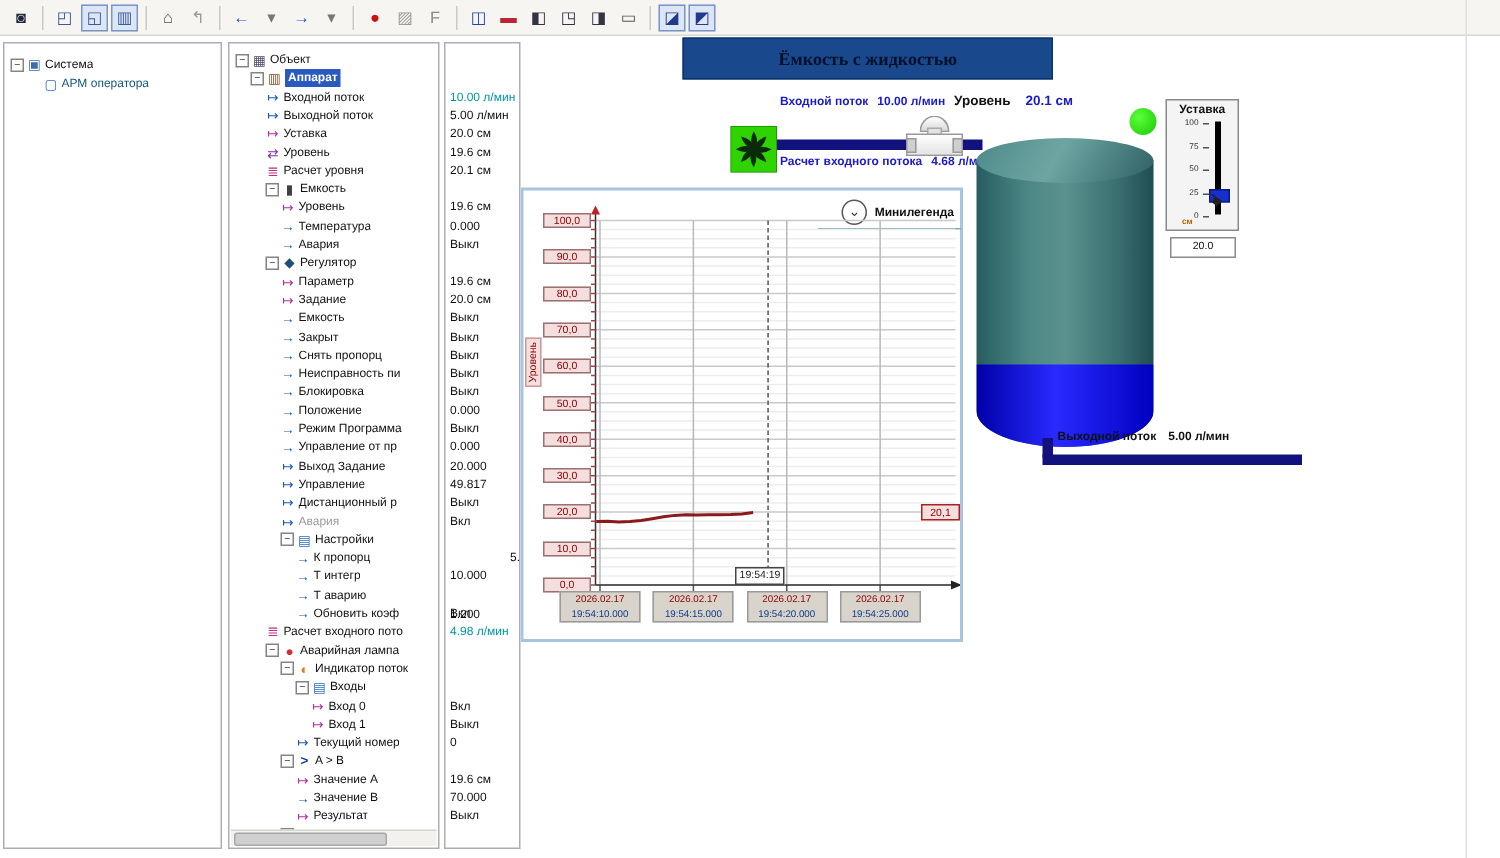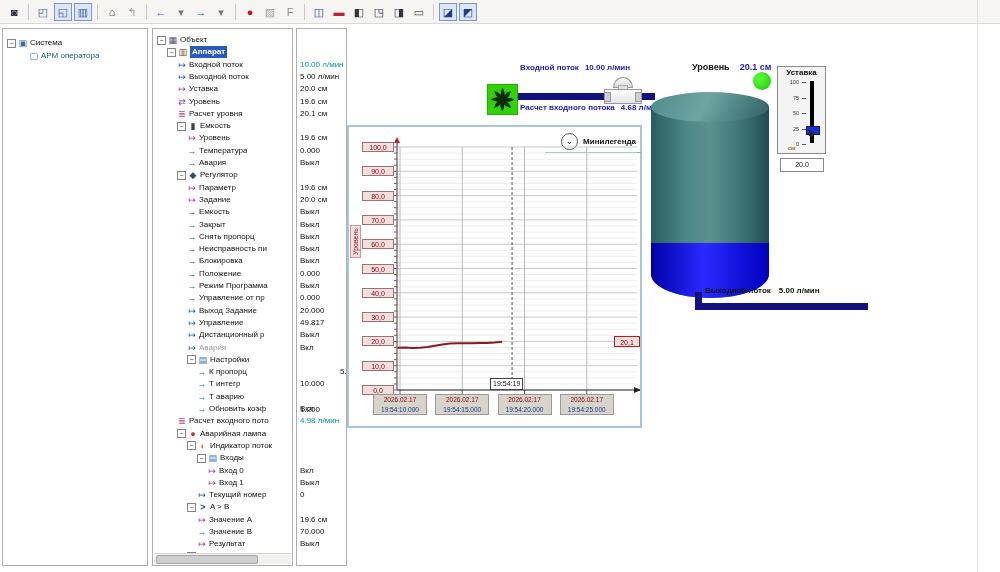--- a/index.html
+++ b/index.html
@@ -367,20 +367,21 @@
       <div class="vrow" style="top: 447.8px;">Выкл</div>
       <div class="vrow" style="top: 460.1px;">0</div>
       <div class="vrow" style="top: 472.4px;"></div>
       <div class="vrow" style="top: 484.7px;">19.6 см</div>
       <div class="vrow" style="top: 497px;">70.000</div>
       <div class="vrow" style="top: 509.3px;">Выкл</div>
       <div class="vrow" style="top: 521.6px;"></div>
       <div class="vrow" style="top: 533.9px;">19.6 см</div>
     </div>
 
+  <div id="banner">Ёмкость с жидкостью</div>
 
   <div class="blue-label" style="left:520px;top:63px;">
     <span>Входной поток</span><span class="lbl-val">10.00 л/мин</span>
   </div>
   <div class="pipe" style="left:518px;top:93px;width:137px;height:7px;"></div>
   <div class="blue-label" style="left:520px;top:103px;">
     <span>Расчет входного потока</span><span class="lbl-val">4.68 л/мин</span>
   </div>
 
   <svg id="fan" viewBox="0 0 31 31">
@@ -398,21 +399,21 @@
     </g>
   </svg>
 
   <div id="valve-dome"></div>
   <div id="valve-stem"></div>
   <div id="valve-body">
     <span class="cap" style="left:-1px;"></span>
     <span class="cap" style="right:-1px;"></span>
   </div>
 
-  <div class="black-label" style="left:692px;top:62px;font-size:9px;">
+  <div class="black-label" style="left:636px;top:62px;font-size:9px;">
     <span>Уровень</span><span class="lbl-val" style="margin-left:10px;">20.1 см</span>
   </div>
 
   <div id="tank">
     <div id="tank-body">
       <div id="tank-liquid"></div>
     </div>
     <div id="tank-top"></div>
   </div>
 

